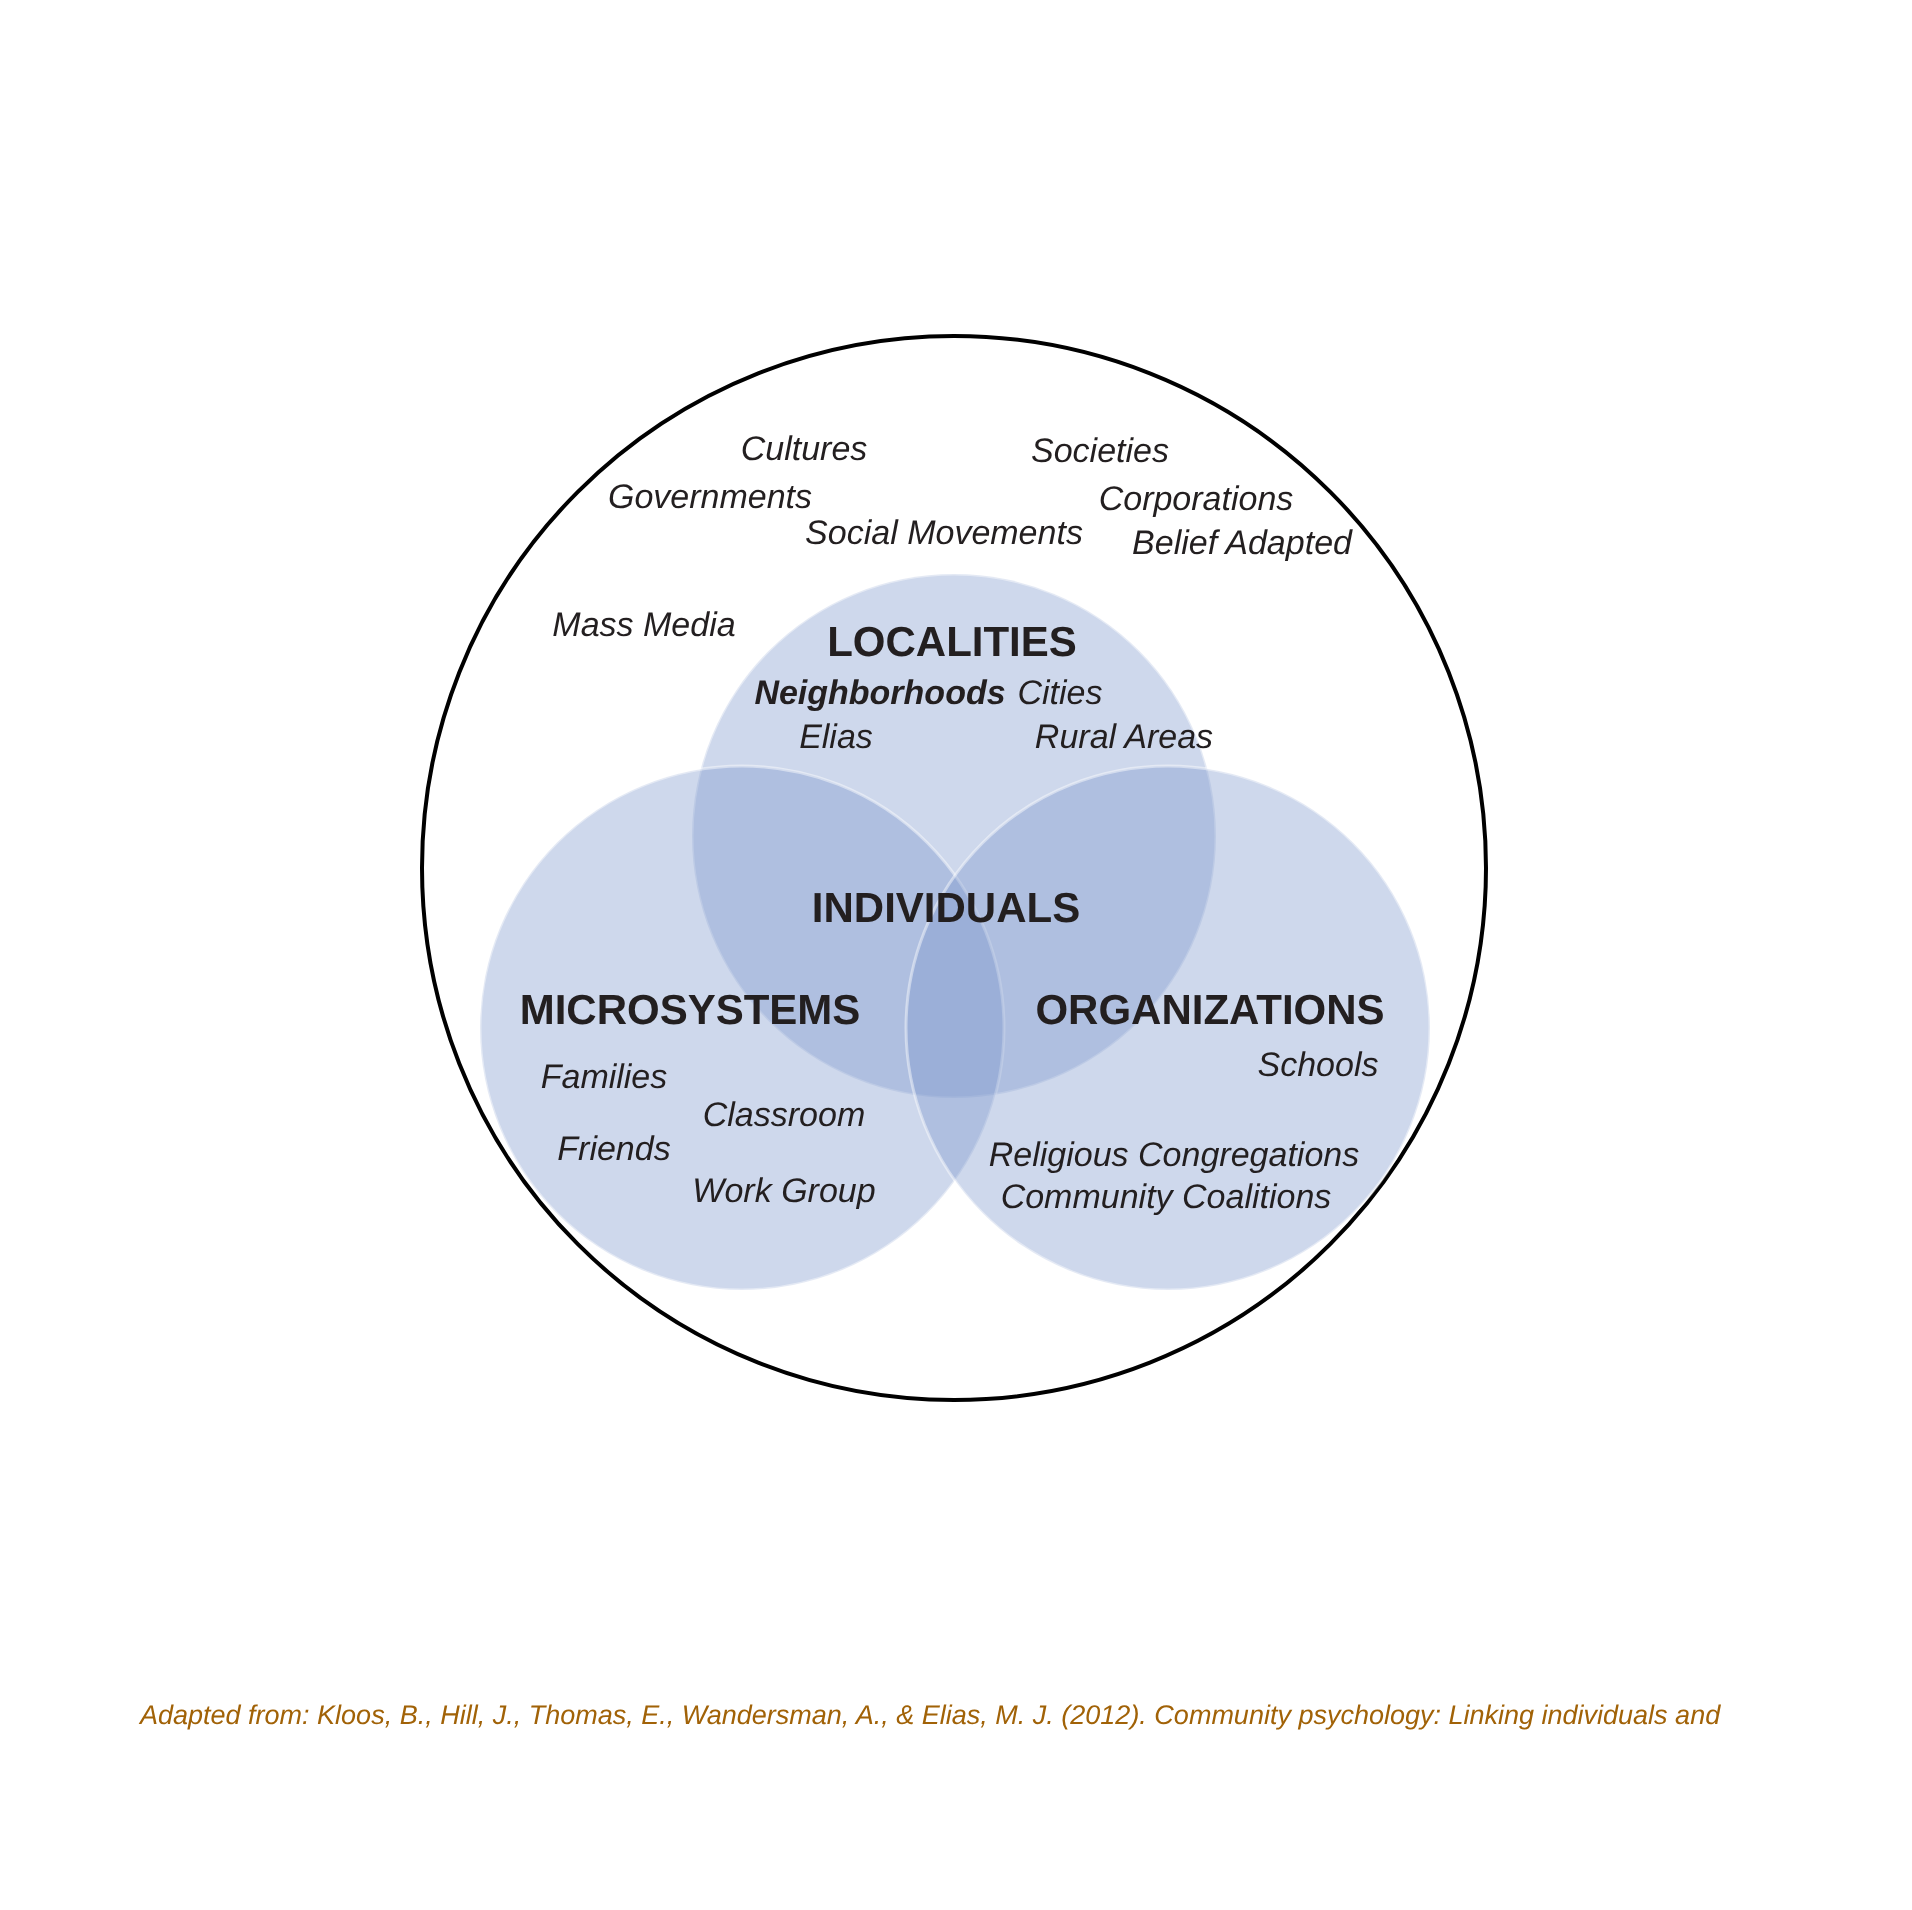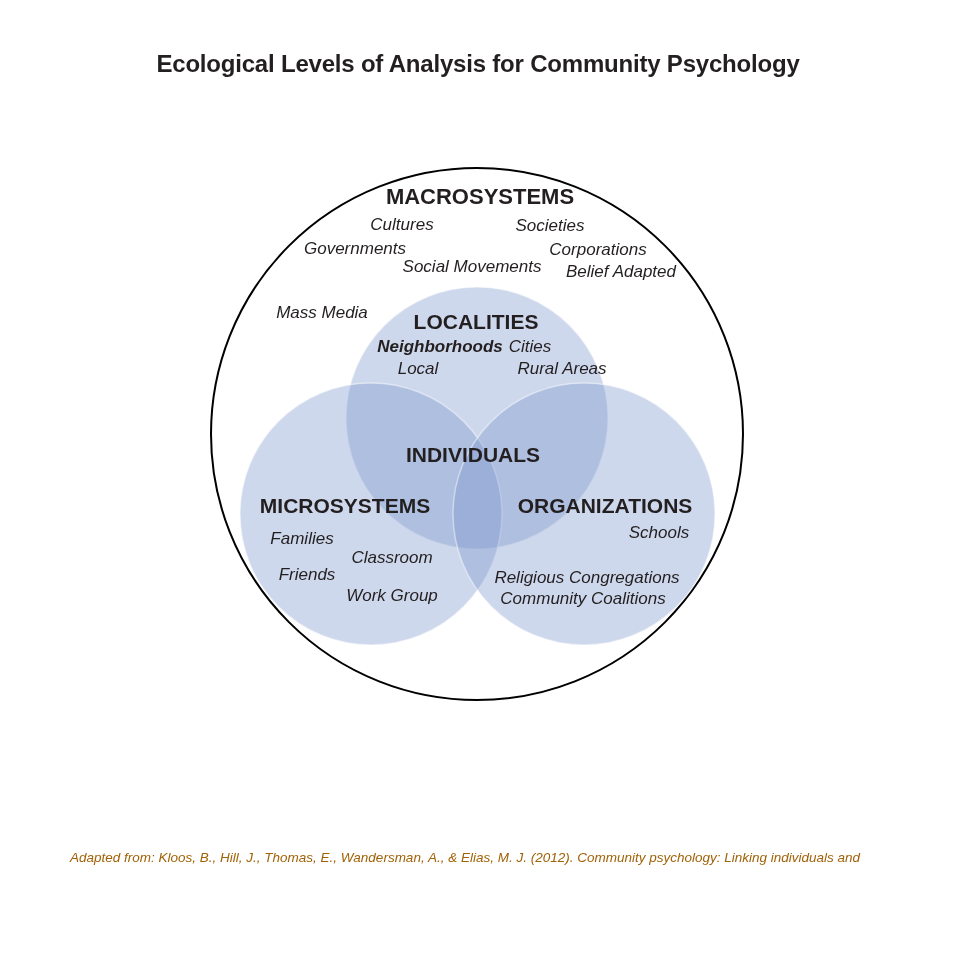--- a/index.html
+++ b/index.html
@@ -42,48 +42,46 @@
     font-size: 13.5px;
     line-height: 21px;
     color: #a16207;
   }
 </style>
 </head>
 <body>
 
 <div class="page">
 
-  <h1 class="title">Ecological Levels of Analysis for Community Psychology</h1>
 
   <div class="diagram">
 
     <svg width="956" height="955" viewBox="0 0 956 955">
 
       <circle cx="477" cy="434" r="266" fill="none" stroke-width="2" stroke="#000000"></circle>
 
       <circle cx="477" cy="418" r="131" fill-opacity="0.37" stroke="#ffffff" stroke-opacity="0.45" stroke-width="1.5" fill="#7b96cc"></circle>
 
       <circle cx="371" cy="514" r="131" fill-opacity="0.37" stroke="#ffffff" stroke-opacity="0.45" stroke-width="1.5" fill="#7b96cc"></circle>
 
       <circle cx="584" cy="514" r="131" fill-opacity="0.37" stroke="#ffffff" stroke-opacity="0.45" stroke-width="1.5" fill="#7b96cc"></circle>
     </svg>
 
-    <span class="lbl hdr hdr-macro" style="left:480px; top:184px;">MACROSYSTEMS</span>
     <span class="lbl itm" style="left:402px; top:215px;">Cultures</span>
     <span class="lbl itm" style="left:550px; top:216px;">Societies</span>
     <span class="lbl itm" style="left:355px; top:239px;">Governments</span>
     <span class="lbl itm" style="left:598px; top:240px;">Corporations</span>
     <span class="lbl itm" style="left:322px; top:263px;margin-top:40px;">Mass Media</span>
     <span class="lbl itm" style="left:472px; top:257px;">Social Movements</span>
     <span class="lbl itm" style="left:621px; top:262px;">Belief Adapted</span>
 
     <span class="lbl hdr" style="left:476px; top:310px;">LOCALITIES</span>
     <span class="lbl itm" style="left:440px; top:337px;font-weight:bold;">Neighborhoods</span>
     <span class="lbl itm" style="left:530px; top:337px;">Cities</span>
-    <span class="lbl itm" style="left:418px; top:359px;">Local</span>
+    <span class="lbl itm" style="left:418px; top:359px;">Elias</span>
     <span class="lbl itm" style="left:533px; top:359px;margin-left:29px;">Rural Areas</span>
 
     <span class="lbl hdr" style="left:473px; top:443px;">INDIVIDUALS</span>
 
     <span class="lbl hdr" style="left:345px; top:494px;">MICROSYSTEMS</span>
     <span class="lbl itm" style="left:302px; top:529px;">Families</span>
     <span class="lbl itm" style="left:392px; top:548px;">Classroom</span>
     <span class="lbl itm" style="left:307px; top:565px;">Friends</span>
     <span class="lbl itm" style="left:392px; top:586px;">Work Group</span>
 

